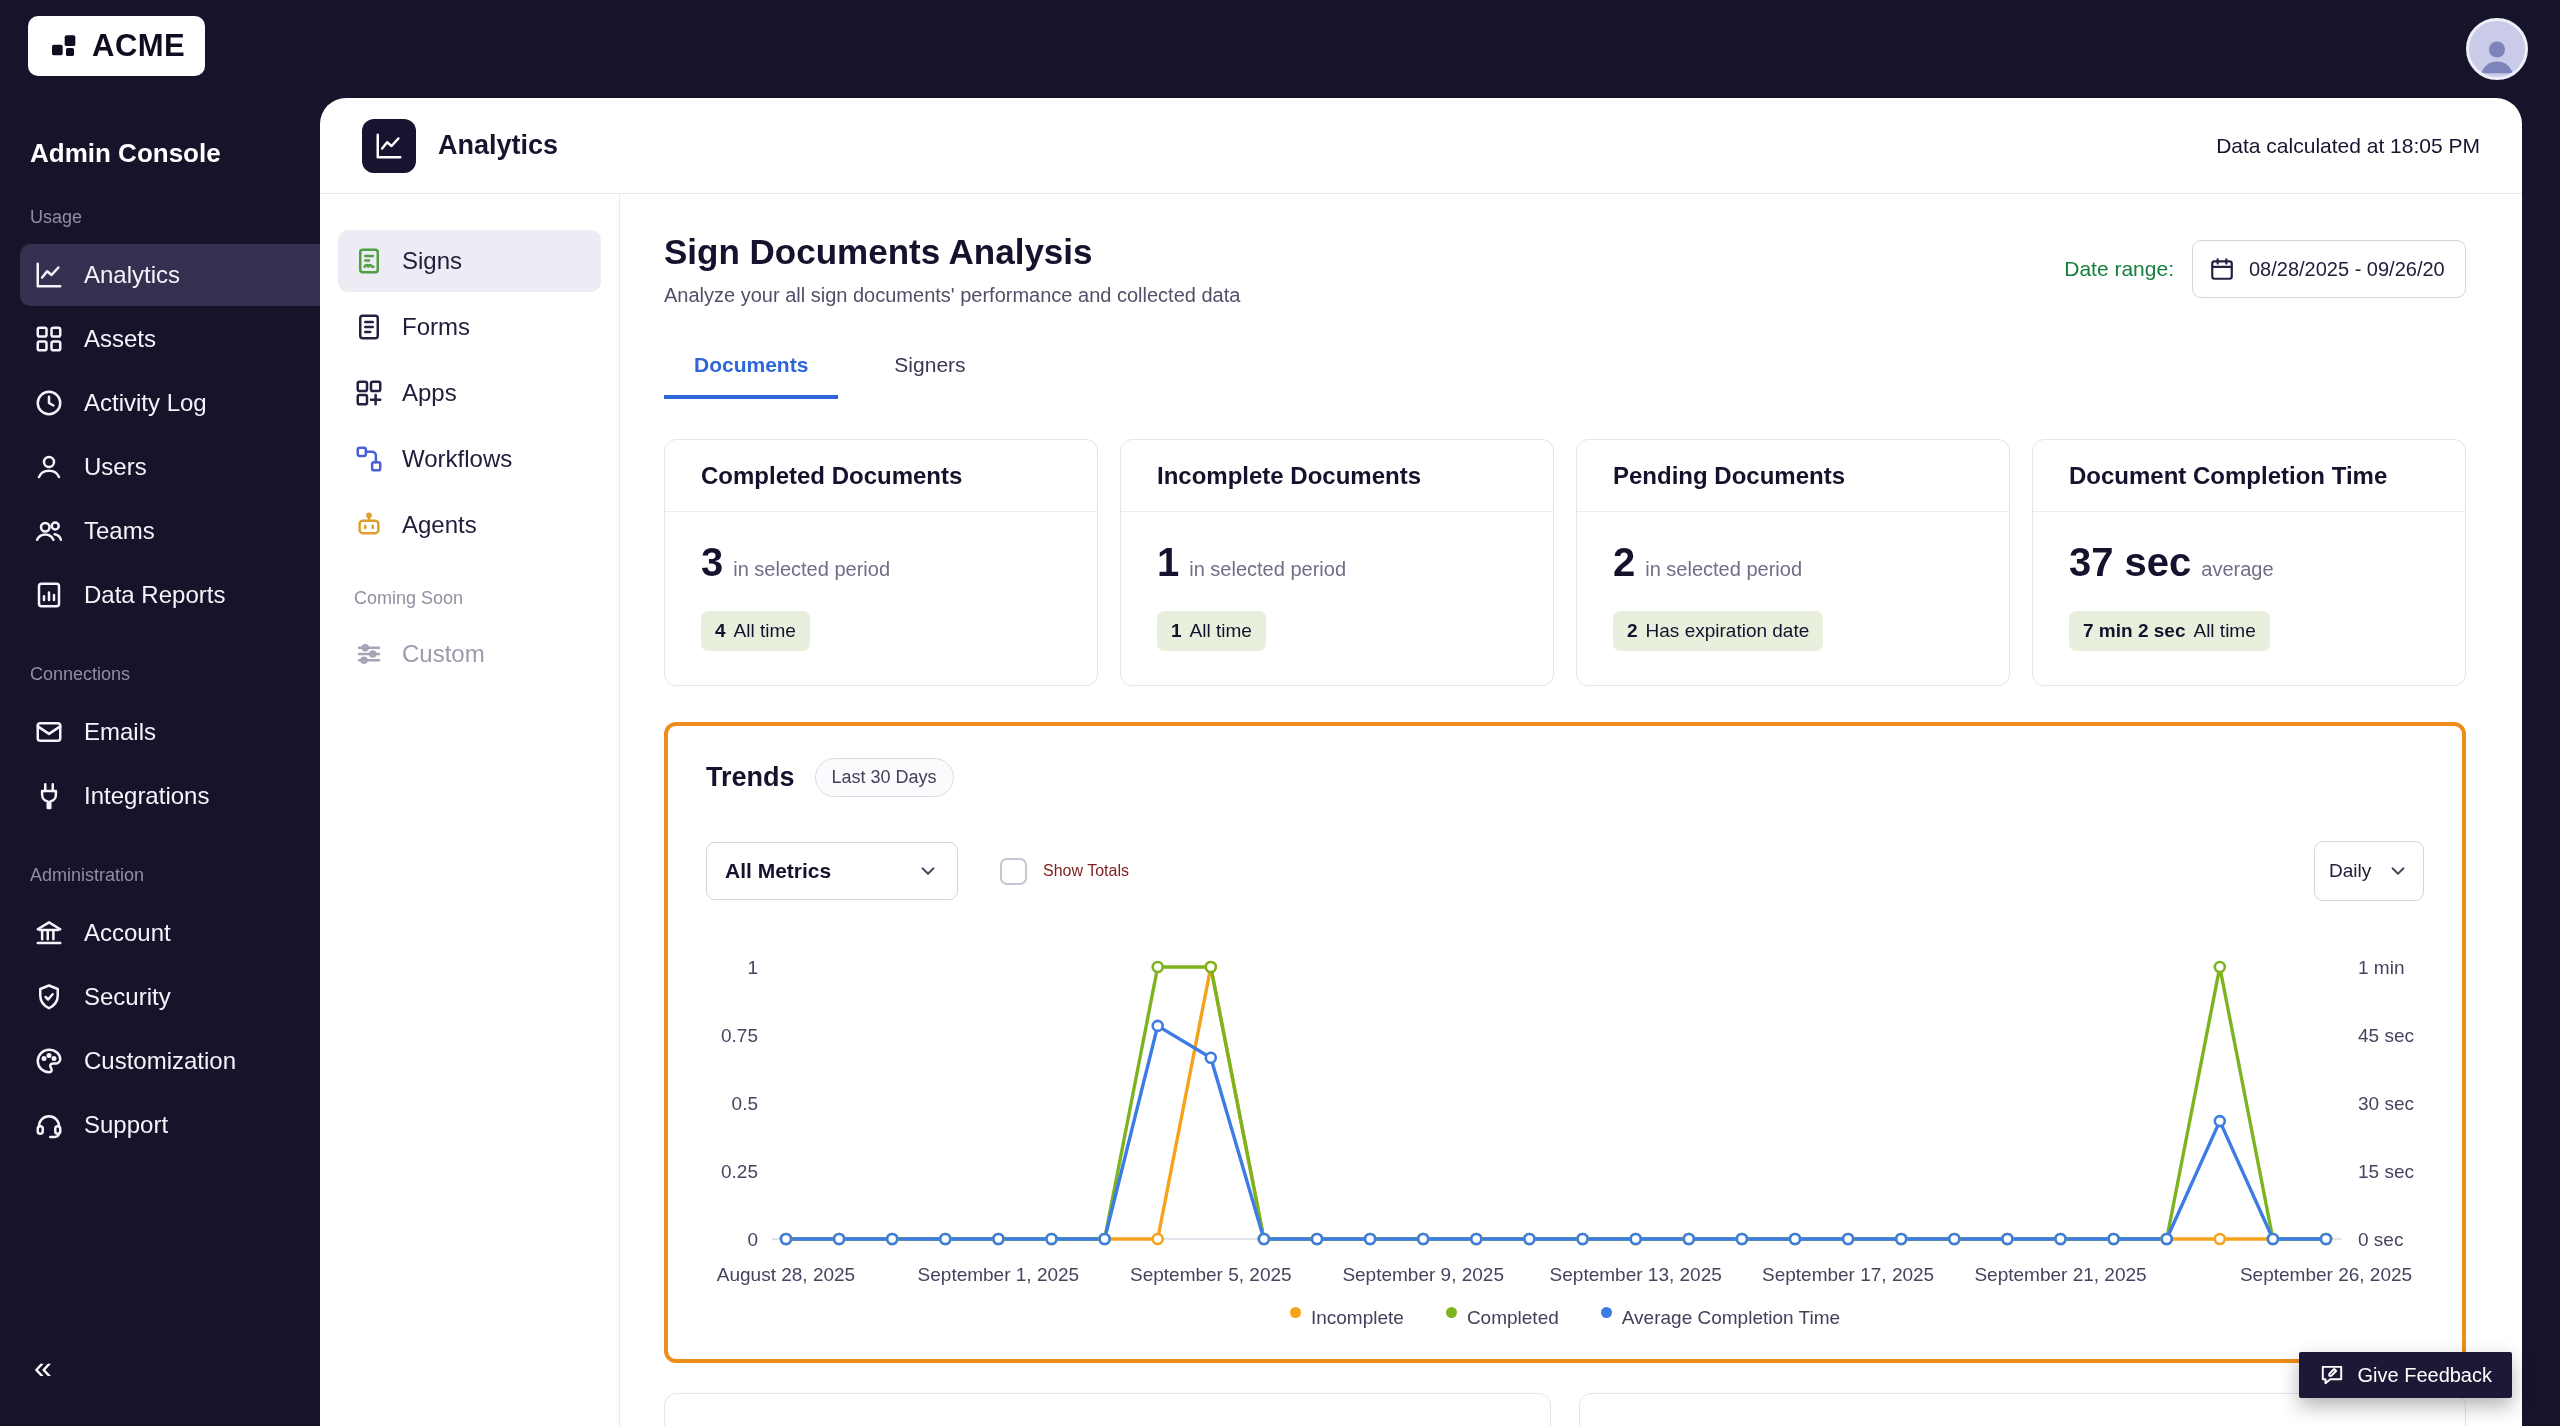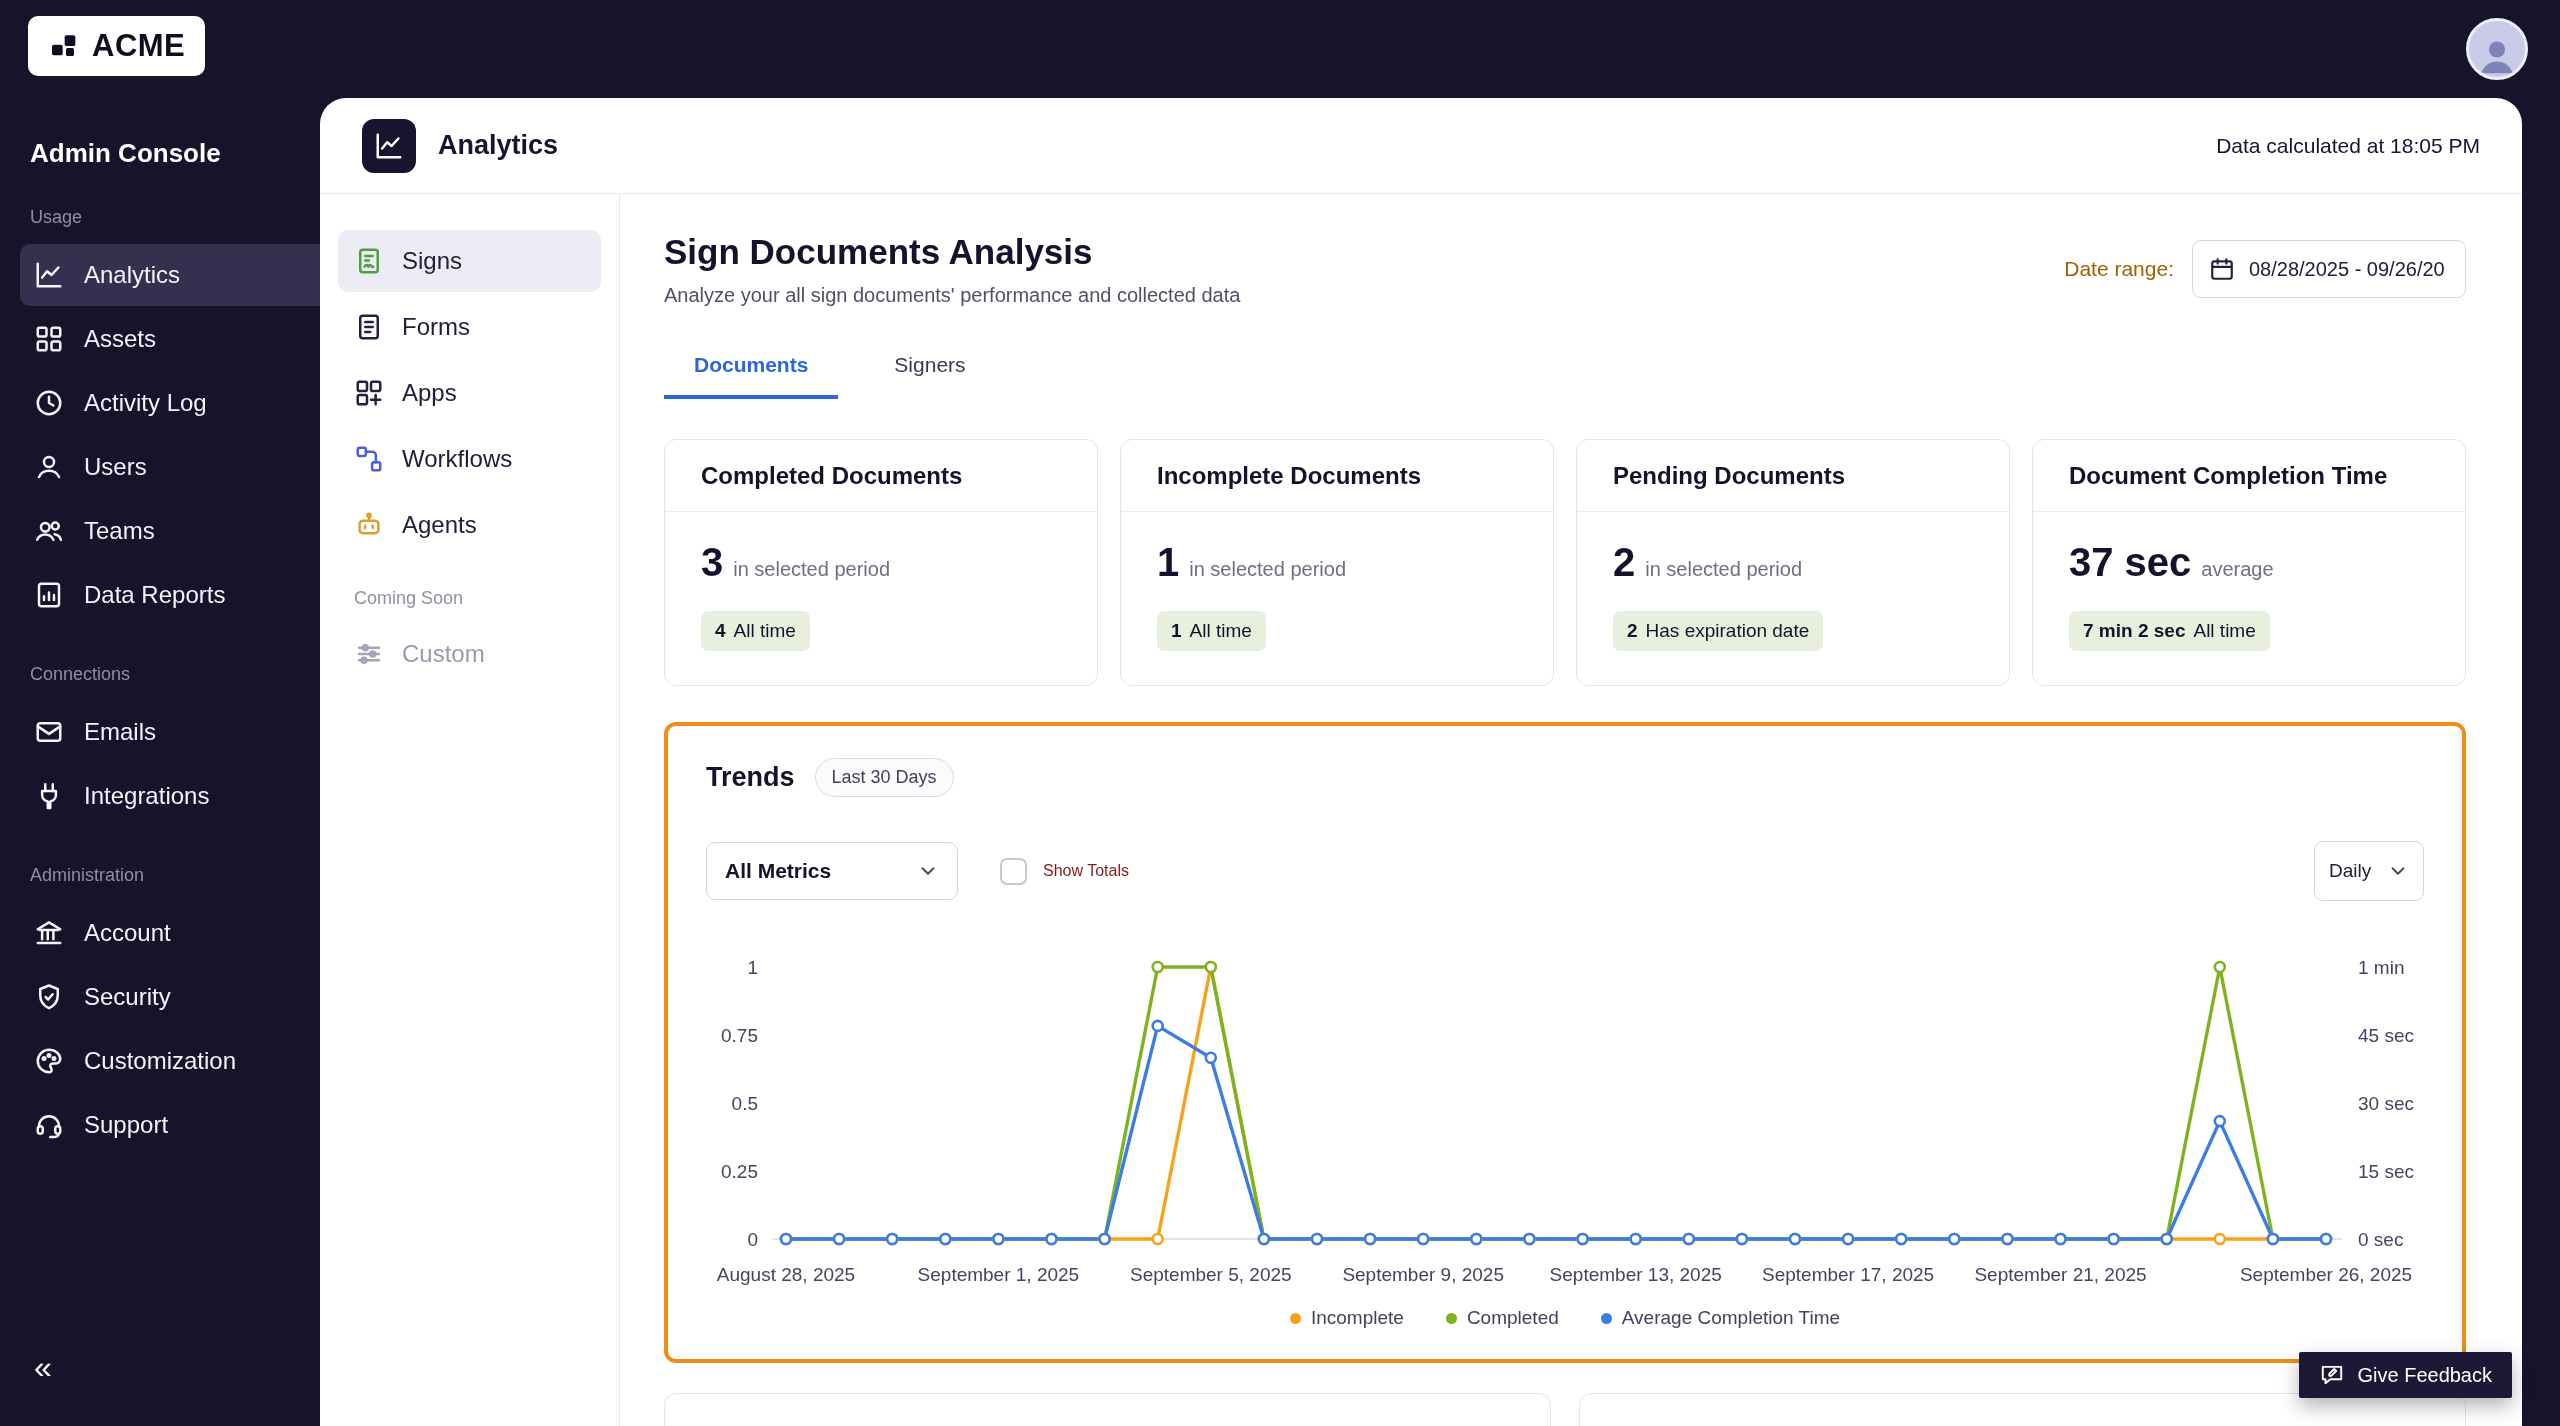--- a/index.html
+++ b/index.html
@@ -55,21 +55,21 @@
   .sn-item .icon svg{width:30px;height:30px}
   .sn-item.disabled{color:#9b9aac}
   .subnav-label{font-size:18px;color:#91909f;margin:32px 16px 14px}
 
   
   .content{flex:1;padding:38px 56px 0 44px;overflow:hidden;position:relative;min-width:0}
   .page-head{display:flex;justify-content:space-between;align-items:flex-start}
   h1{font-size:35px;font-weight:bold;color:#14122c}
   .subtitle{font-size:20px;color:#515068;margin-top:12px}
   .date-range{display:flex;align-items:center;gap:18px;margin-top:8px}
-  .dr-label{font-size:21px;color:#a16207}
+  .dr-label{font-size:21px;color:#15803d}
   .dr-input{display:flex;align-items:center;gap:14px;height:58px;width:274px;border:1px solid #d5d5e2;
     border-radius:9px;padding:0 16px;font-size:20px;color:#20203c;white-space:nowrap;overflow:hidden;cursor:pointer;background:#fff}
   .dr-input .icon svg{width:26px;height:26px}
 
   .tabs{display:flex;margin-top:46px}
   .tab{font-size:21px;color:#3a3952;padding:0 30px 18px;cursor:pointer;margin-right:26px}
   .tab.active{color:#2c66d9;font-weight:bold;border-bottom:4px solid #2c66d9}
 
   .stats{display:grid;grid-template-columns:repeat(4,1fr);gap:22px;margin-top:40px}
   .stat-card{border:1px solid #e4e4ee;border-radius:12px;background:#fff;overflow:hidden}
@@ -92,21 +92,21 @@
   .select{display:flex;align-items:center;justify-content:space-between;border:1px solid #d5d5e2;
     border-radius:9px;background:#fff;cursor:pointer;gap:10px;color:#20203c}
   .select .icon svg{width:22px;height:22px}
   .metric-select{width:252px;height:58px;padding:0 18px;font-size:21px;font-weight:bold;color:#14122c}
   .totals{display:flex;align-items:center;gap:16px;margin-left:42px;font-size:16px;color:#7f1d1d;cursor:pointer}
   .checkbox{width:27px;height:27px;border:2px solid #c6c6d4;border-radius:7px;background:#fff;cursor:pointer}
   .daily-select{margin-left:auto;width:110px;height:60px;padding:0 14px;font-size:19px}
   .chart-mount{margin-top:40px}
   text.tick{font-size:19px;fill:#45445f;font-family:"Liberation Sans",sans-serif}
   .legend{display:flex;justify-content:center;gap:42px;margin-top:10px;padding-bottom:4px}
-  .legend-item{display:flex;align-items:center;gap:10px;font-size:19px;color:#42415c}
+  .legend-item{display:flex;align-items:flex-start;gap:10px;font-size:19px;color:#42415c}
   .legend-dot{width:11px;height:11px;border-radius:50%}
 
   .bottom-cards{display:grid;grid-template-columns:1fr 1fr;gap:28px;margin-top:30px}
   .bottom-card{height:120px;border:1px solid #e4e4ee;border-radius:12px;background:#fff}
 
   .feedback{position:absolute;right:48px;bottom:28px;height:46px;display:flex;align-items:center;gap:12px;
     background:#1b1936;color:#fff;border:none;border-radius:2px;padding:0 20px;font-size:20px;
     font-family:inherit;cursor:pointer;box-shadow:0 8px 20px rgba(0,0,0,.3)}
   .feedback .icon svg{width:26px;height:26px}
 </style>

